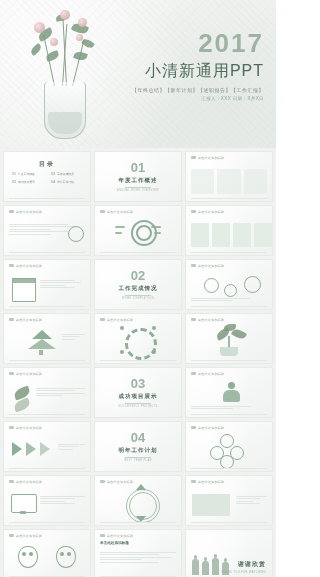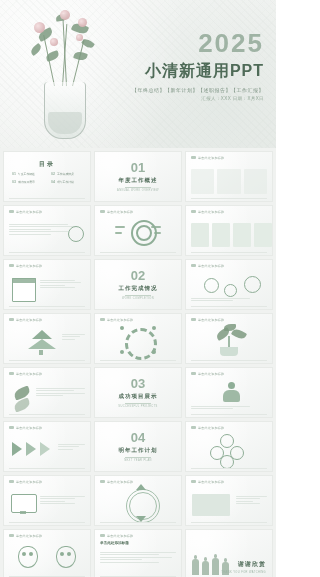--- a/index.html
+++ b/index.html
@@ -99,21 +99,21 @@
   .cover-year {
     font-size: 26px;
     letter-spacing: 2px;
     color: #9fb3a4;
     font-weight: bold;
     line-height: 1;
     margin-bottom: 5px;
   }
   .cover-main-title {
     font-size: 16px;
-    font-weight: bold;
+    font-weight: normal;
     color: #4f6b58;
     letter-spacing: 1px;
     line-height: 1.2;
     margin-bottom: 7px;
   }
   .cover-sub {
     font-size: 5px;
     color: #7d9383;
     letter-spacing: 0.5px;
     margin-bottom: 3px;
@@ -372,21 +372,21 @@
 
       <div class="bloom" style="left:18px; top:14px; width:11px; height:11px;"></div>
       <div class="bloom" style="left:44px; top:2px; width:10px; height:10px;"></div>
       <div class="bloom" style="left:62px; top:10px; width:9px; height:9px;"></div>
       <div class="bloom" style="left:34px; top:30px; width:8px; height:8px;"></div>
       <div class="bloom" style="left:60px; top:26px; width:7px; height:7px;"></div>
       <div class="vase"></div>
     </div>
 
     <div class="cover-title-wrap">
-      <div class="cover-year">2025</div>
+      <div class="cover-year">2017</div>
       <div class="cover-main-title">小清新通用PPT</div>
       <div class="cover-sub">【年终总结】【新年计划】【述职报告】【工作汇报】</div>
       <div class="cover-meta">汇报人：XXX       日期：X月X日</div>
     </div>
   </div>
 
   <div class="grid">
 
     <div class="slide">
       <div class="slide-tex"></div>

